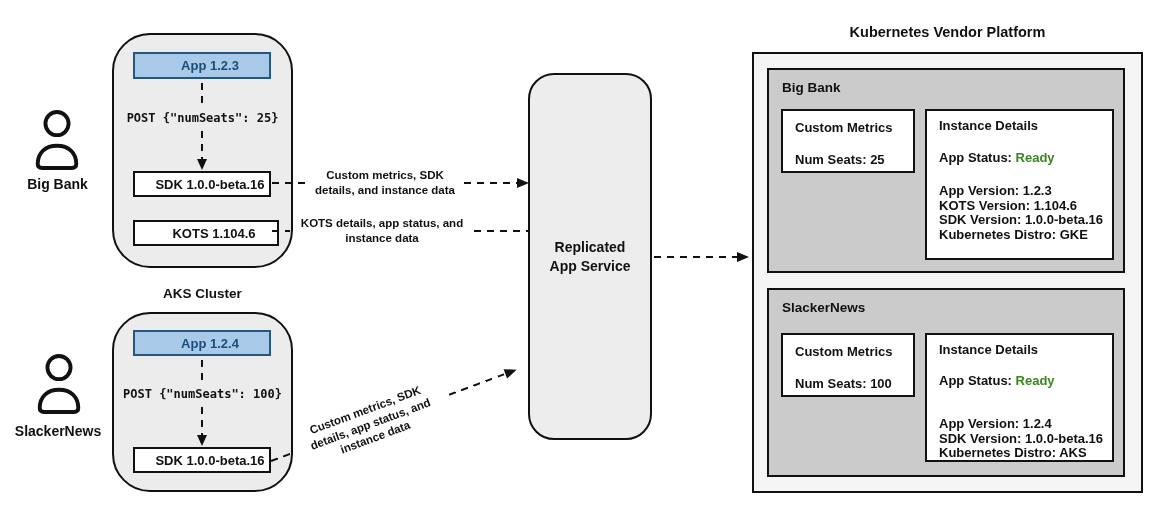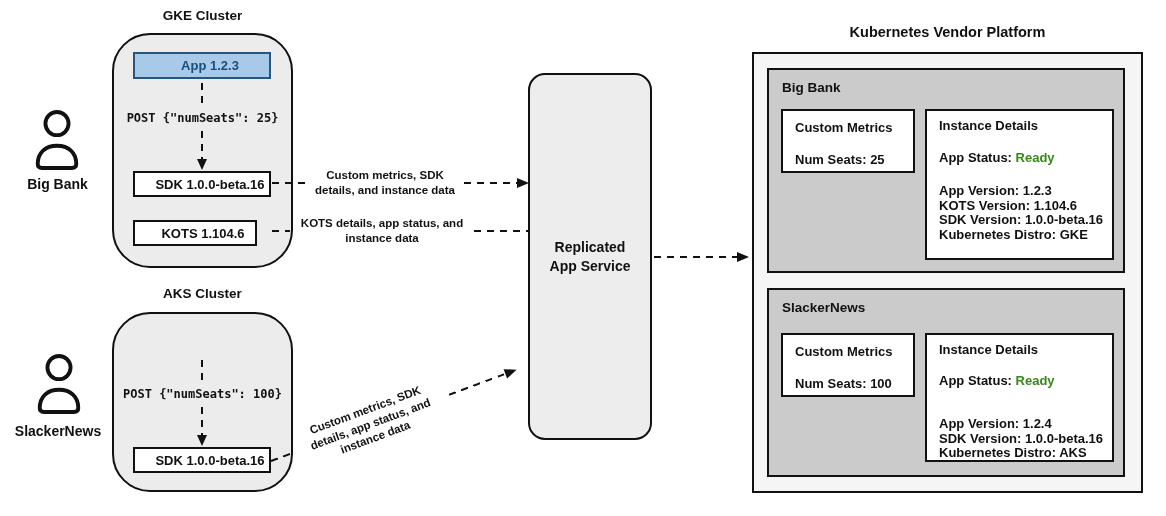--- a/index.html
+++ b/index.html
@@ -21,46 +21,45 @@
   .vdash{position:absolute;width:2px;background-image:repeating-linear-gradient(180deg,var(--ink) 0 7px,transparent 7px 13px);}
   .hdash{background-image:repeating-linear-gradient(90deg,var(--ink) 0 7px,transparent 7px 13px);height:2px;}
   .head-right{width:0;height:0;border-top:5px solid transparent;border-bottom:5px solid transparent;border-left:12px solid var(--ink);}
   .head-down{position:absolute;width:0;height:0;border-left:5px solid transparent;border-right:5px solid transparent;border-top:11px solid var(--ink);}
 
   .harrow{position:absolute;display:flex;align-items:center;}
   .harrow .seg{flex:0 0 auto;}
   .harrow .grow{flex:1 1 auto;}
   .arrow-label{font-weight:bold;font-size:11.5px;line-height:1.27;text-align:center;white-space:pre-line;flex:0 0 auto;}
 
-  .service{position:absolute;background:#ededed;border:2px solid var(--ink);border-radius:17px;display:flex;align-items:center;justify-content:center;text-align:center;font-weight:bold;font-size:14px;line-height:1.3;white-space:pre-line;}
+  .service{position:absolute;background:#ededed;border:2px solid var(--ink);border-radius:26px;display:flex;align-items:center;justify-content:center;text-align:center;font-weight:bold;font-size:14px;line-height:1.3;white-space:pre-line;}
 
   .platform-outer{position:absolute;background:var(--platform-fill);border:2px solid var(--ink);}
   .customer{position:absolute;background:var(--customer-fill);border:2px solid var(--ink);}
   .customer-name{position:absolute;left:13px;top:10px;font-weight:bold;font-size:13.5px;}
   .white-card{position:absolute;background:#fff;border:2px solid var(--ink);font-weight:bold;font-size:13px;}
   .card-line{position:absolute;left:12px;white-space:nowrap;}
   .details-list{position:absolute;left:12px;line-height:14.6px;white-space:nowrap;}
   .ready{color:var(--ready-green);}
 
   .person{position:absolute;}
 </style>
 </head>
 <body>
 
 <div class="canvas">
 
-  <div class="title" style="left:112px;top:8px;width:181px;">GKE Cluster</div>
   <div class="cluster" style="left:112px;top:33px;width:181px;height:235px;"></div>
   <div class="node app-node" style="left:133px;top:52px;width:138px;height:27px;">App 1.2.3</div>
   <div class="vdash" style="left:201px;top:83px;height:21px;"></div>
   <div class="mono-label" style="left:115px;top:111px;width:175px;">POST {"numSeats": 25}</div>
   <div class="vdash" style="left:201px;top:131px;height:28px;"></div>
   <div class="head-down" style="left:197px;top:159px;"></div>
   <div class="node" style="left:133px;top:171px;width:138px;height:26px;">SDK 1.0.0-beta.16</div>
-  <div class="node" style="left:133px;top:220px;width:124px;height:26px;">KOTS 1.104.6</div>
+  <div class="node" style="left:133px;top:220px;width:146px;height:26px;">KOTS 1.104.6</div>
 
   <svg class="person" style="left:30px;top:108px;" width="54" height="64" viewBox="0 0 56 66">
     <circle cx="28" cy="16" r="12" fill="none" stroke="#111" stroke-width="4"></circle>
     <path d="M8 58 c0-12 8-19 20-19 s20 7 20 19 c0 2.5-1.8 4-4.5 4 H12.5 c-2.7 0-4.5-1.5-4.5-4 z" fill="none" stroke="#111" stroke-width="4" stroke-linejoin="round"></path>
   </svg>
   <div class="user-label" style="left:10px;top:176px;width:95px;">Big Bank</div>
 
   <div class="harrow" style="left:272px;top:167px;width:257px;height:32px;">
     <div class="hdash seg" style="width:34px;"></div>
     <div class="arrow-label" style="width:158px;">Custom metrics, SDK
@@ -71,20 +70,21 @@
   <div class="harrow" style="left:272px;top:215px;width:293px;height:32px;">
     <div class="hdash seg" style="width:18px;"></div>
     <div class="arrow-label" style="width:184px;">KOTS details, app status, and
 instance data</div>
     <div class="hdash grow"></div>
     <div class="head-right seg"></div>
   </div>
 
   <div class="title" style="left:112px;top:286px;width:181px;">AKS Cluster</div>
   <div class="cluster" style="left:112px;top:312px;width:181px;height:180px;"></div>
+  <div class="node app-node" style="left:133px;top:330px;width:138px;height:26px;">App 1.2.4</div>
   <div class="vdash" style="left:201px;top:360px;height:20px;"></div>
   <div class="mono-label" style="left:110px;top:387px;width:185px;">POST {"numSeats": 100}</div>
   <div class="vdash" style="left:201px;top:407px;height:28px;"></div>
   <div class="head-down" style="left:197px;top:435px;"></div>
   <div class="node" style="left:133px;top:447px;width:138px;height:26px;">SDK 1.0.0-beta.16</div>
 
   <svg class="person" style="left:32px;top:352px;" width="54" height="64" viewBox="0 0 56 66">
     <circle cx="28" cy="16" r="12" fill="none" stroke="#111" stroke-width="4"></circle>
     <path d="M8 58 c0-12 8-19 20-19 s20 7 20 19 c0 2.5-1.8 4-4.5 4 H12.5 c-2.7 0-4.5-1.5-4.5-4 z" fill="none" stroke="#111" stroke-width="4" stroke-linejoin="round"></path>
   </svg>

